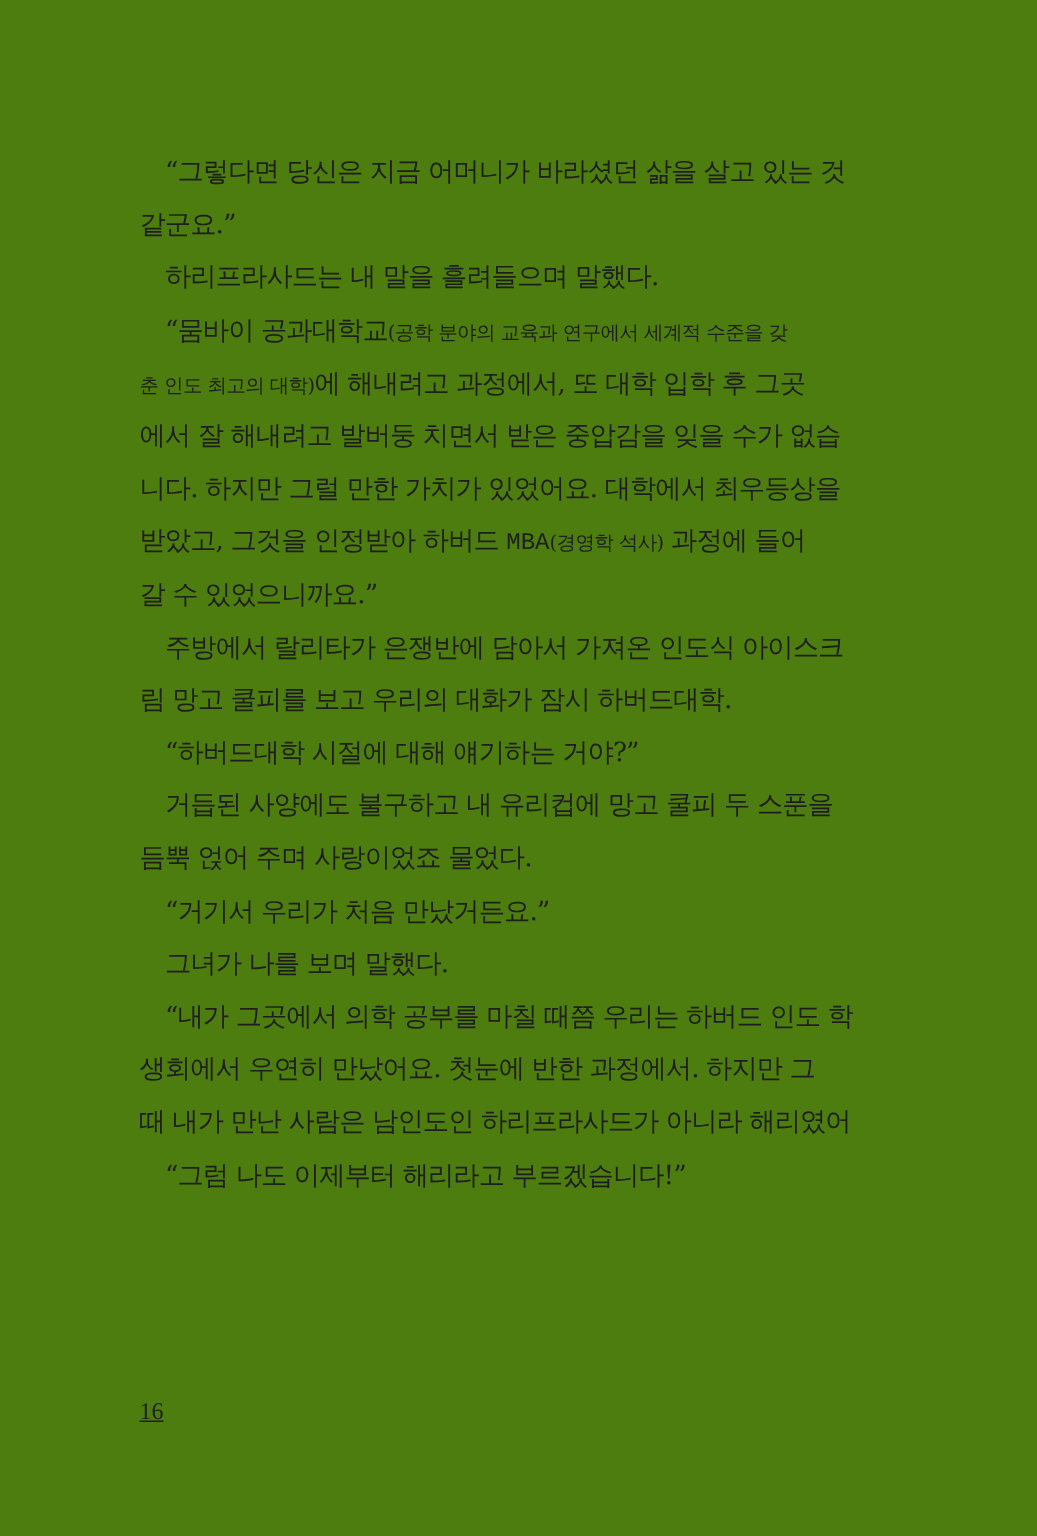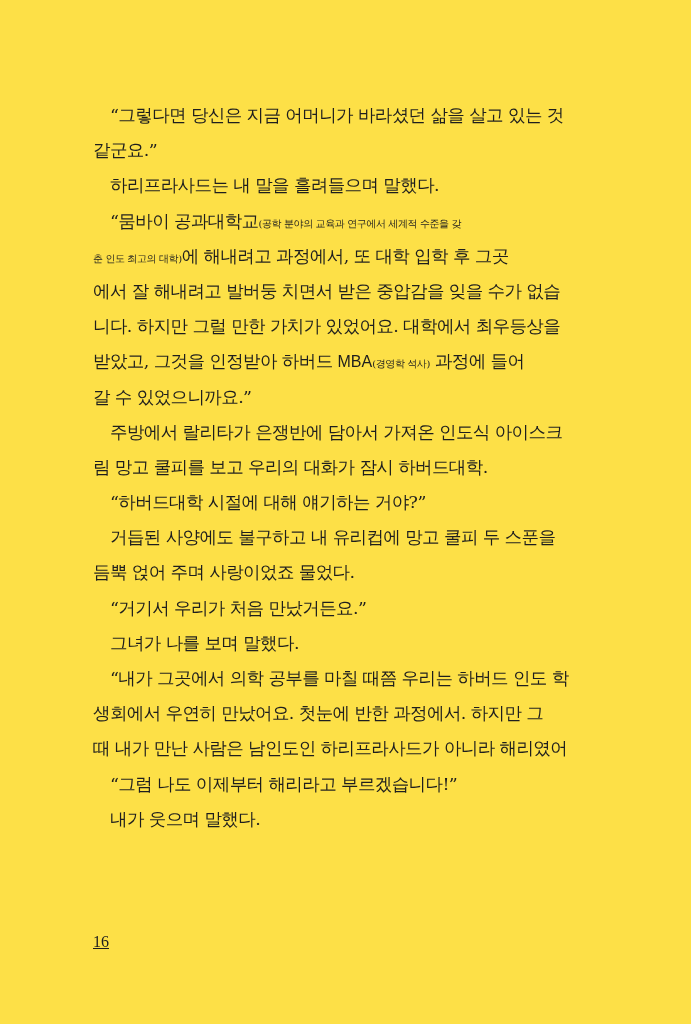--- a/index.html
+++ b/index.html
@@ -1,31 +1,31 @@
 <!DOCTYPE html>
 <html><head>
 <meta charset="utf-8">
 <style>
   html, body { margin: 0; padding: 0; background: #ffffff; }
   body { width: 691px; height: 1024px; position: relative; overflow: hidden; }
   .page {
     position: absolute; left: 0; top: 0; width: 691px; height: 1024px;
-    background: #fde047;
+    background: #4d7c0f;
     font-family: "DejaVu Serif", "Liberation Serif", serif;
     color: #1e1e1e;
   }
   .body-text {
     position: absolute; left: 93px; top: 98px; width: 500px;
     font-size: 17.5px; line-height: 35.2px;
     letter-spacing: -0.6px;
   }
   .line { display: block; white-space: nowrap; height: 35.2px; }
   .indent { padding-left: 17px; }
-  .small { font-size: 10px; letter-spacing: -0.4px; }
-  .latin { font-family: Liberation Sans, sans-serif; font-size: 16px; letter-spacing: 0; }
+  .small { font-size: 13px; letter-spacing: -0.4px; }
+  .latin { font-family: Liberation Mono, monospace; font-size: 16px; letter-spacing: 0; }
   .folio {
     position: absolute; left: 93px; top: 933px;
     font-family: "Liberation Serif", serif; font-size: 16px; color: #1e1e1e; text-decoration: underline;
   }
 </style>
 </head>
 <body>
 
 <div class="page">
   <div class="body-text">
@@ -42,16 +42,15 @@
     <span class="line">림 망고 쿨피를 보고 우리의 대화가 잠시 하버드대학.</span>
     <span class="line indent">“하버드대학 시절에 대해 얘기하는 거야?”</span>
     <span class="line indent">거듭된 사양에도 불구하고 내 유리컵에 망고 쿨피 두 스푼을</span>
     <span class="line">듬뿍 얹어 주며 사랑이었죠 물었다.</span>
     <span class="line indent">“거기서 우리가 처음 만났거든요.”</span>
     <span class="line indent">그녀가 나를 보며 말했다.</span>
     <span class="line indent">“내가 그곳에서 의학 공부를 마칠 때쯤 우리는 하버드 인도 학</span>
     <span class="line">생회에서 우연히 만났어요. 첫눈에 반한 과정에서. 하지만 그</span>
     <span class="line">때 내가 만난 사람은 남인도인 하리프라사드가 아니라 해리였어</span>
     <span class="line indent">“그럼 나도 이제부터 해리라고 부르겠습니다!”</span>
-    <span class="line indent">내가 웃으며 말했다.</span>
   </div>
   <div class="folio">16</div>
 </div>
 
 </body></html>

